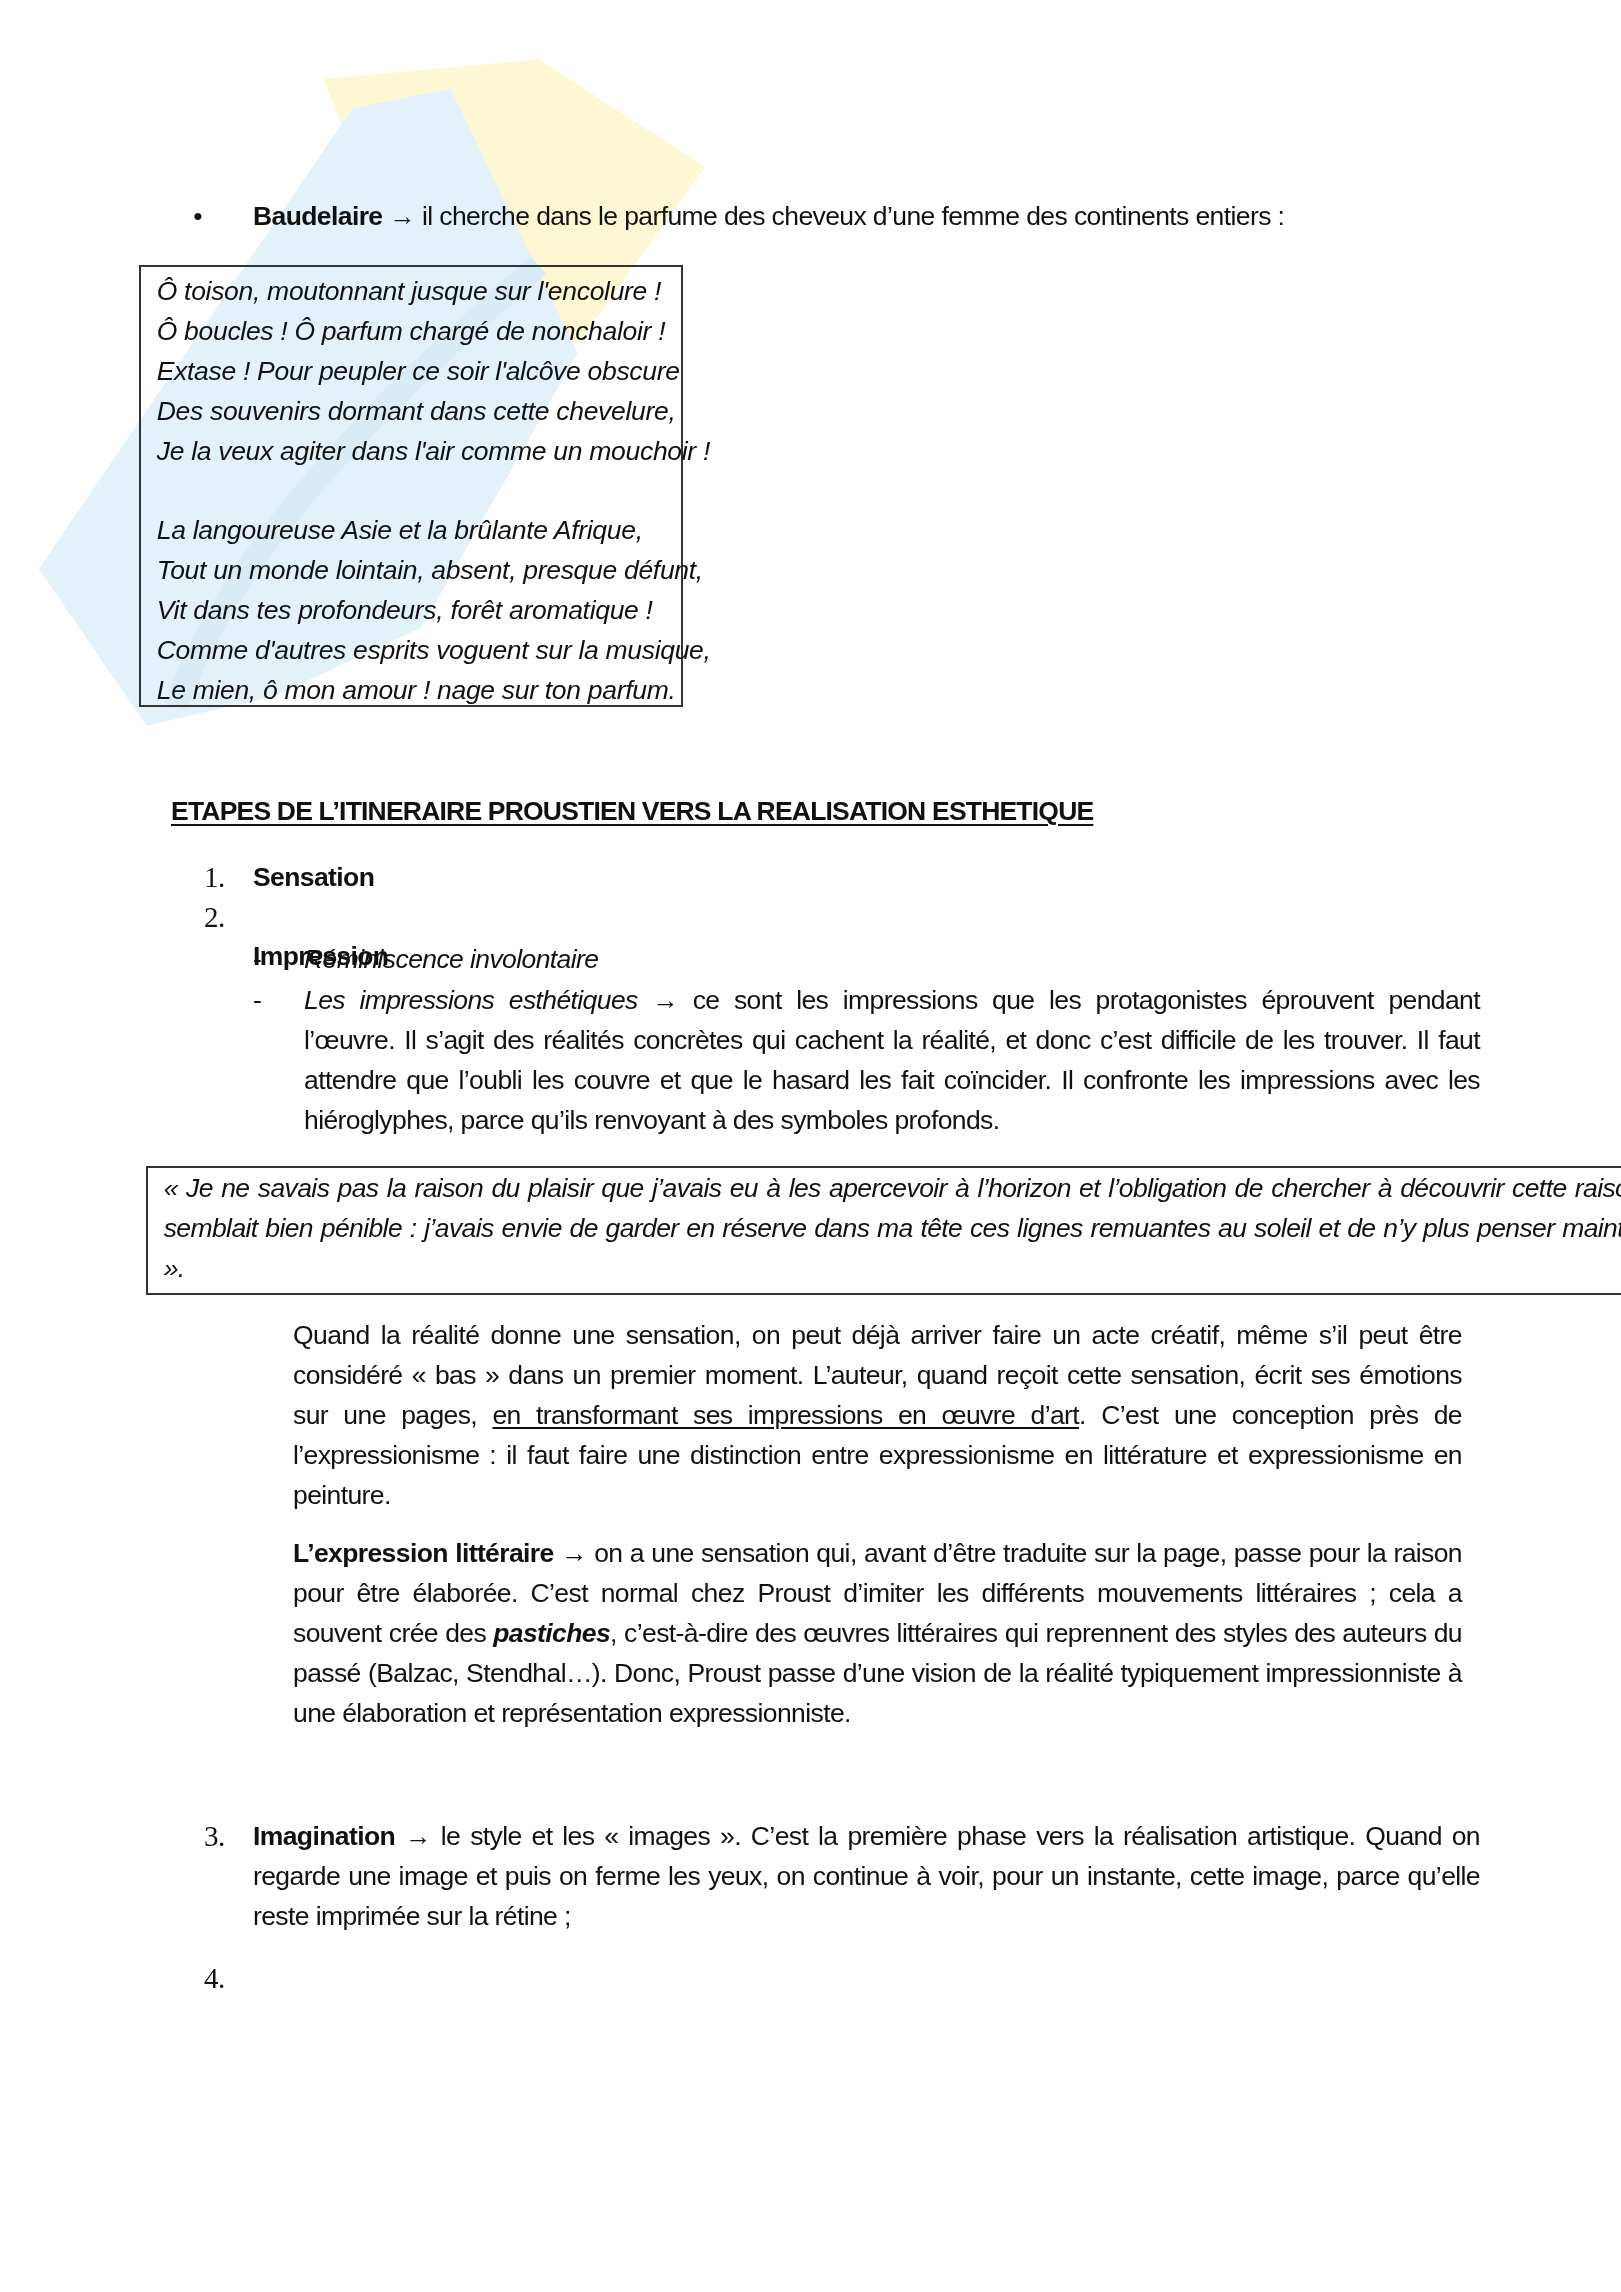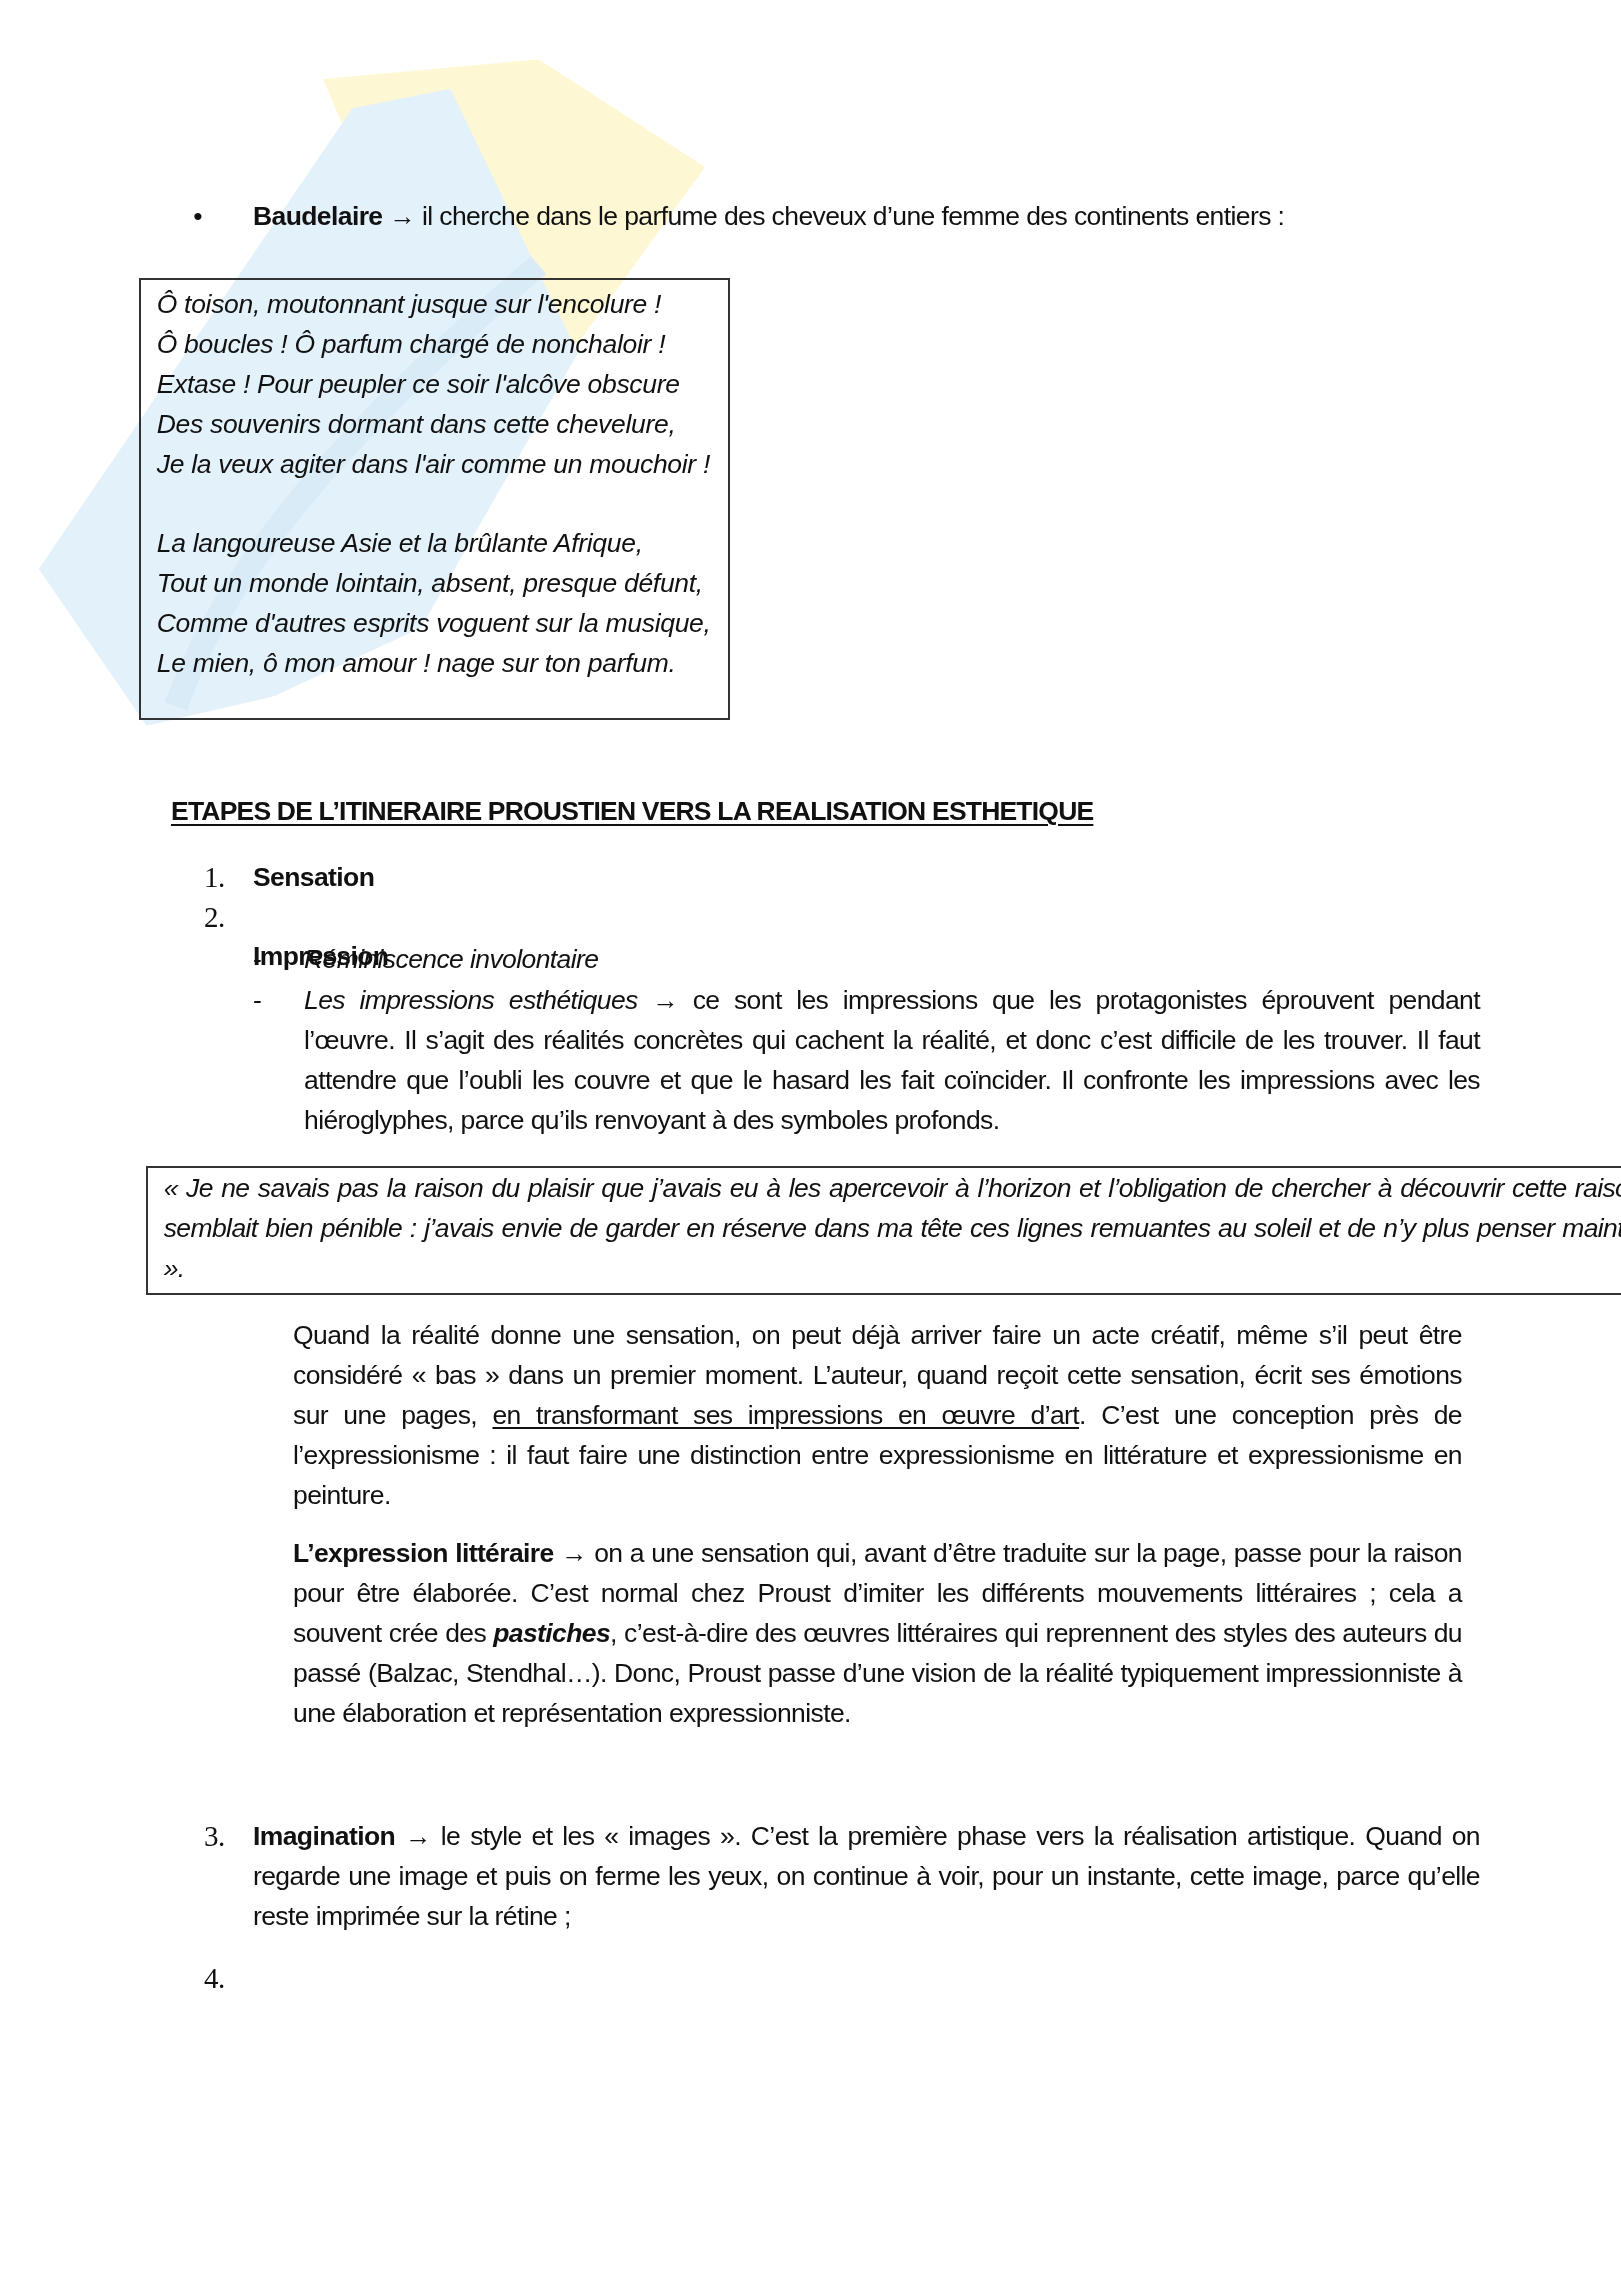--- a/index.html
+++ b/index.html
@@ -5,21 +5,21 @@
   html, body { margin: 0; padding: 0; background: #ffffff; }
   body { width: 1621px; height: 2293px; position: relative; overflow: hidden;
          font-family: "Liberation Sans", sans-serif; color: #111; }
   .watermark { position: absolute; left: 29px; top: 19.6px; width: 686px; height: 745px; pointer-events: none; }
   .page { position: absolute; left: 0; top: 0; width: 1621px; height: 2293px; }
   .txt { font-size: 26.5px; line-height: 40px; letter-spacing: -0.6px; }
   .bullet-line { position: absolute; left: 203px; top: 196px; white-space: nowrap; }
   .bullet-dot { position: absolute; left: -9.8px; top: 0; }
   .bullet-text { position: absolute; left: 50px; top: 0; }
   b { font-weight: bold; }
-  .poem-box { position: absolute; left: 139px; top: 278px; width: 591px; height: 442px; border: 2px solid #333; box-sizing: border-box; padding: 3.9px 0 0 15.7px; }
+  .poem-box { position: absolute; left: 139px; top: 265px; width: 544px; height: 442px; border: 2px solid #333; box-sizing: border-box; padding: 3.9px 0 0 15.7px; }
   .poem-line { font-style: italic; font-size: 26.5px; line-height: 40px; white-space: nowrap; letter-spacing: -0.3px; }
   .stanza-gap { height: 39px; }
   .heading { position: absolute; left: 155px; top: 792px; font-weight: bold; font-size: 26.5px; line-height: 39px; text-decoration: underline; text-decoration-thickness: 2px; text-underline-offset: 3.9px; letter-spacing: -0.8px; white-space: nowrap; margin-left: 16px; }
   .num { position: absolute; font-family: "Liberation Serif", serif; font-size: 29px; }
   .num-label { position: absolute; font-weight: bold; }
   .dash { position: absolute; }
   .sub { position: absolute; left: 304px; width: 1176px; text-align: justify; }
   .it { font-style: italic; }
   .quote-box { position: absolute; left: 146px; top: 1166px; width: 1557px; height: 129px; border: 2px solid #333; box-sizing: border-box; padding: 0px 13.7px 0 15.7px; }
   .quote-text { font-style: italic; font-size: 26.5px; line-height: 40px; text-align: justify; letter-spacing: -0.6px; }
@@ -47,20 +47,21 @@
 
   <div class="poem-box">
     <div class="poem-line">Ô toison, moutonnant jusque sur l'encolure !</div>
     <div class="poem-line">Ô boucles ! Ô parfum chargé de nonchaloir !</div>
     <div class="poem-line">Extase ! Pour peupler ce soir l'alcôve obscure</div>
     <div class="poem-line">Des souvenirs dormant dans cette chevelure,</div>
     <div class="poem-line">Je la veux agiter dans l'air comme un mouchoir !</div>
     <div class="stanza-gap"></div>
     <div class="poem-line">La langoureuse Asie et la brûlante Afrique,</div>
     <div class="poem-line">Tout un monde lointain, absent, presque défunt,</div>
+    <div class="poem-line">Vit dans tes profondeurs, forêt aromatique !</div>
     <div class="poem-line">Comme d'autres esprits voguent sur la musique,</div>
     <div class="poem-line">Le mien, ô mon amour ! nage sur ton parfum.</div>
   </div>
 
   <div class="heading">ETAPES DE L’ITINERAIRE PROUSTIEN VERS LA REALISATION ESTHETIQUE</div>
 
   <span class="num txt" style="left:204px; top:857px;">1.</span>
   <span class="num-label txt" style="left:253px; top:857px;">Sensation</span>
 
   <span class="num txt" style="left:204px; top:897px;">2.</span>

